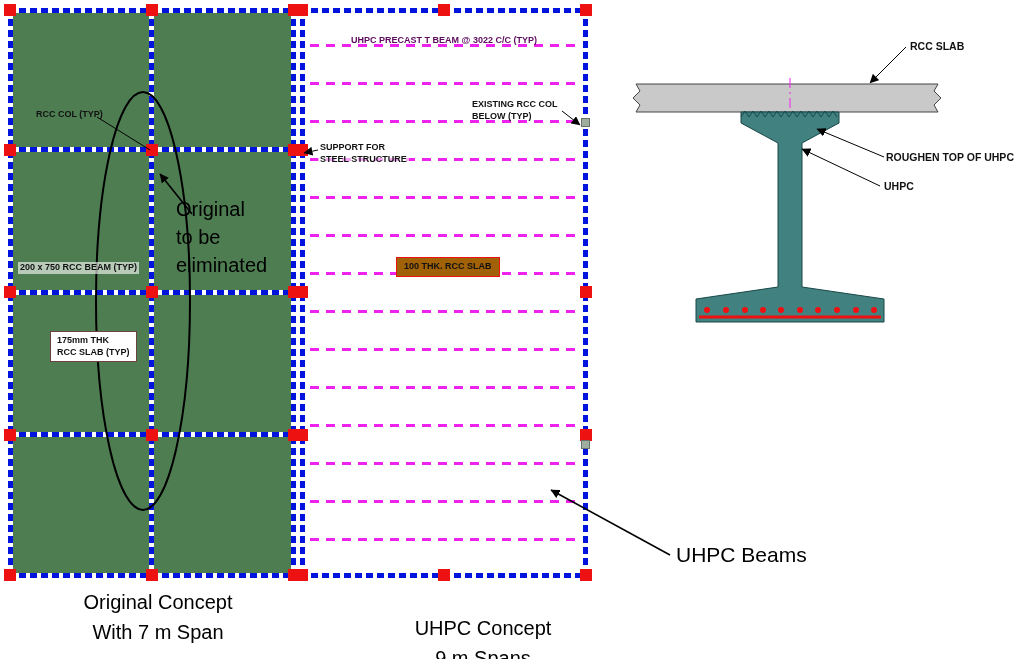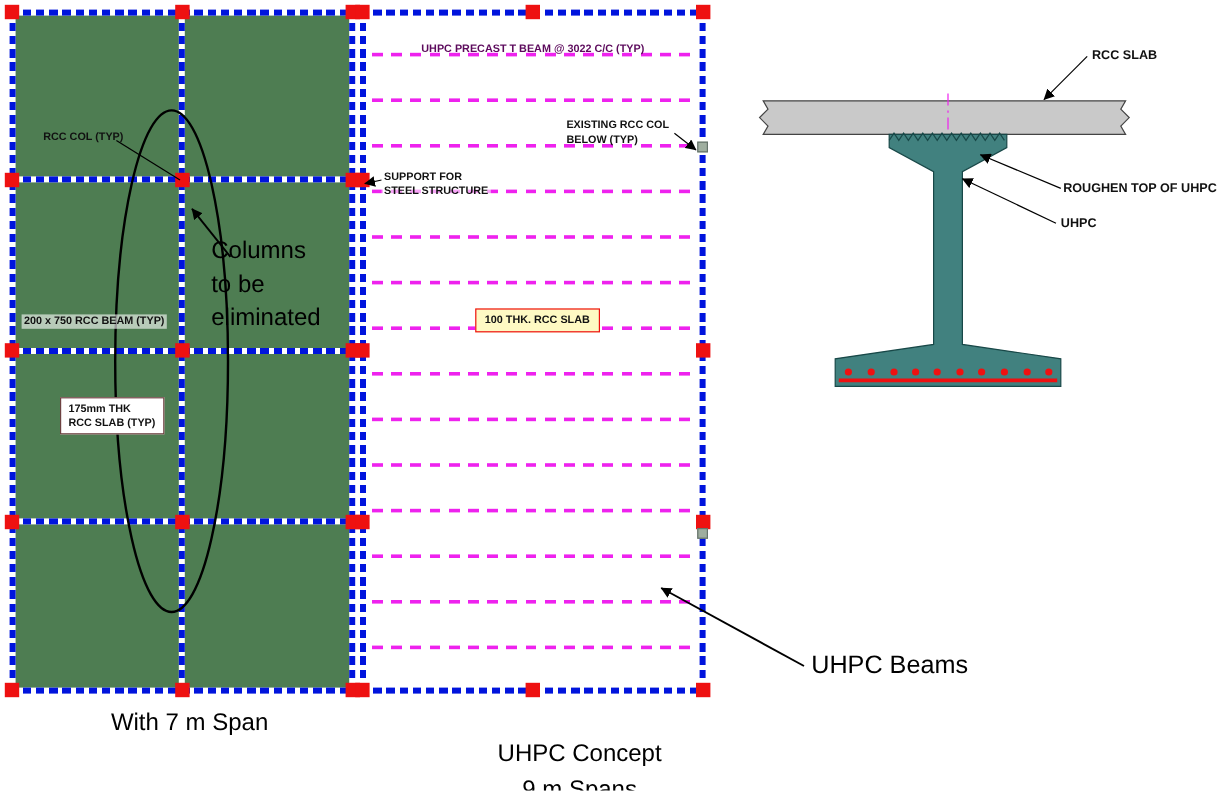--- a/index.html
+++ b/index.html
@@ -16,21 +16,21 @@
 
   .col-marker { position:absolute; width:12px; height:12px; background:var(--column-red,#ee1111); }
   .existing-marker { position:absolute; width:9px; height:9px; background:#9fae9f; border:1px solid #66736b; }
 
   .uhpc-beam-line { position:absolute; left:10px; width:268px; height:3px;
             background:repeating-linear-gradient(90deg, var(--uhpc-magenta,#ee22ee) 0 9px, rgba(255,255,255,0) 9px 16px); }
 
   .cad-label { position:absolute; font-size:9px; font-weight:bold; color:#111; line-height:1.3; white-space:nowrap; }
   .halo { background:rgba(255,255,255,.6); padding:0 2px; }
   .boxed-dark { border:1px solid #6e4242; background:#fff; padding:3px 6px; text-align:left; }
-  .boxed-red  { border:1px solid var(--column-red,#ee1111); background:#fef9c3; padding:3px 7px; text-align:center; }
+  .boxed-red  { border:1px solid var(--column-red,#ee1111); background:#a16207; padding:3px 7px; text-align:center; }
 
   .caption { position:absolute; font-size:20px; color:#000; text-align:center; line-height:1.5; }
   .annotation { position:absolute; font-size:20px; color:#000; line-height:1.4; }
   .big-callout { position:absolute; font-size:21px; color:#000; }
   .section-label { position:absolute; font-size:10.5px; font-weight:bold; color:#111; white-space:nowrap; }
   .magenta-label { color:var(--label-magenta-dark,#5c0a5c); }
 
   svg.overlay { position:absolute; left:0; top:0; pointer-events:none; }
 </style>
 </head>
@@ -157,40 +157,41 @@
 
   <div class="cad-label" style="left:36px; top:109px;">RCC COL (TYP)</div>
   <div class="cad-label halo" style="left:18px; top:262px;">200 x 750 RCC BEAM (TYP)</div>
 
   <div class="cad-label boxed-dark" style="left:50px; top:331px;">
     <div>175mm THK</div>
     <div>RCC SLAB (TYP)</div>
   </div>
 
   <div class="annotation" style="left:176px; top:195px;">
-    <div>Columns</div>
+    <div>Original</div>
     <div>to be</div>
     <div>eliminated</div>
   </div>
 
   <div class="cad-label magenta-label" style="left:324px; top:35px; width:240px; text-align:center; white-space:nowrap;">UHPC PRECAST T BEAM @ 3022 C/C (TYP)</div>
 
   <div class="cad-label" style="left:472px; top:99px;">
     <div>EXISTING RCC COL</div>
     <div>BELOW (TYP)</div>
   </div>
 
   <div class="cad-label halo" style="left:318px; top:142px;">
     <div>SUPPORT FOR</div>
     <div>STEEL STRUCTURE</div>
   </div>
 
   <div class="cad-label boxed-red" style="left:396px; top:257px;">100 THK. RCC SLAB</div>
 
   <div class="caption" style="left:38px; top:587px; width:240px;">
+    <div>Original Concept</div>
     <div>With 7 m Span</div>
   </div>
   <div class="caption" style="left:368px; top:587px; width:230px;margin-top:26px;">
     <div>UHPC Concept</div>
     <div>9 m Spans</div>
   </div>
 
   <div class="section-label" style="left:910px; top:40px;">RCC SLAB</div>
   <div class="section-label" style="left:886px; top:151px;">ROUGHEN TOP OF UHPC</div>
   <div class="section-label" style="left:884px; top:180px;">UHPC</div>

